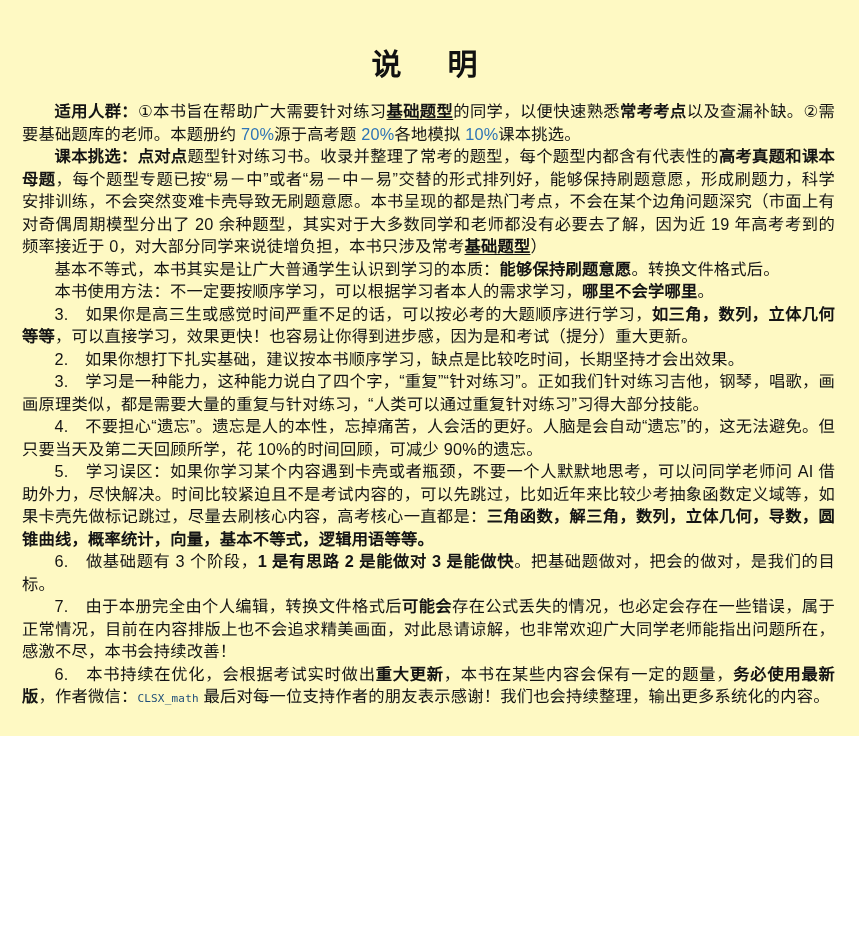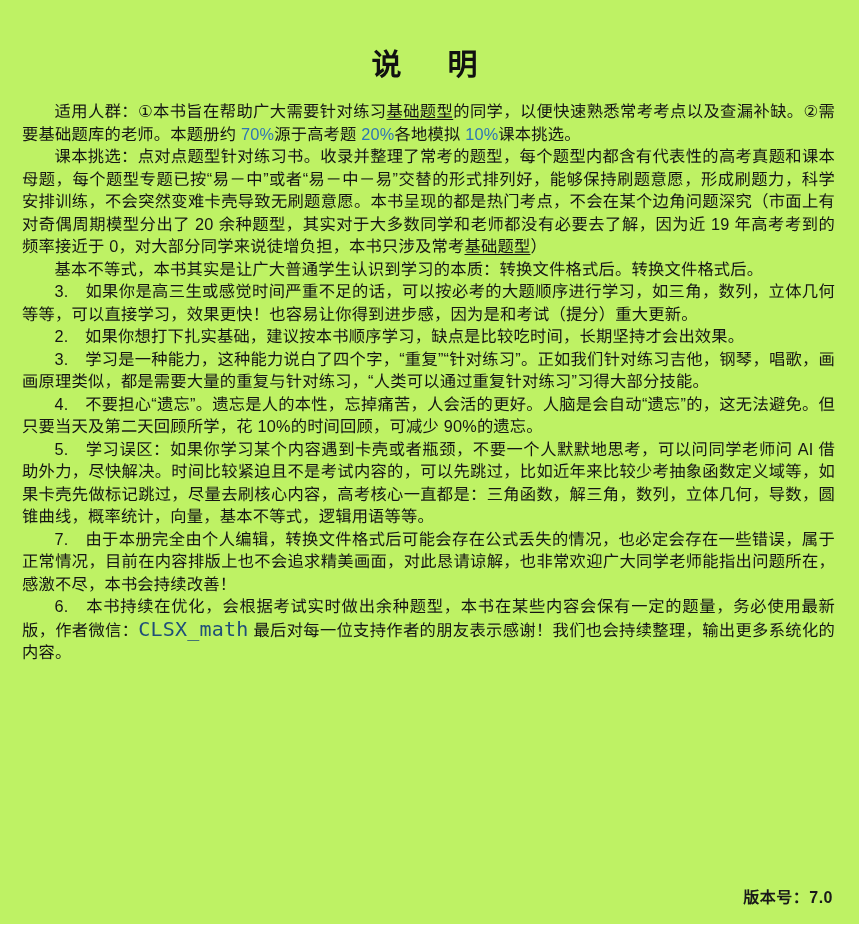--- a/index.html
+++ b/index.html
@@ -1,21 +1,21 @@
 <!DOCTYPE html>
 <html lang="zh-CN"><head>
 <meta charset="utf-8">
 <style>
   html, body { margin: 0; padding: 0; background: #ffffff; }
   .page {
     position: relative;
     width: 859px;
-    height: 924px;
+    height: 736px;
     margin: 0 auto;
-    background: #bef264;
+    background: #fef9c3;
     box-sizing: border-box;
     padding: 40px 24px 0 22px;
     font-family: "Liberation Sans", "DejaVu Sans", sans-serif;
     color: #141414;
     overflow: hidden;
   }
   .doc-title {
     margin: 0 0 16px 0;
     text-align: center;
     font-size: 30px;
@@ -27,44 +27,46 @@
   .para {
     margin: 0;
     font-size: 16.3px;
     line-height: 22.5px;
     text-align: justify;
     text-indent: 2em;
     letter-spacing: 0.2px;
     word-break: break-all;
   }
   .para span { white-space: pre-wrap; }
-  .b { font-weight: 400; }
+  .b { font-weight: 700; }
   .u { text-decoration: underline; text-underline-offset: 2px; }
-  .mono { font-family: "DejaVu Sans Mono", monospace; font-size: 20px; }
+  .mono { font-family: "DejaVu Sans Mono", monospace; font-size: 11px; }
   .version {
     position: absolute;
     top: 884px;
     right: 26px;
     font-size: 16px;
     font-weight: 700;
     color: #1a1a1a;
     letter-spacing: 0.5px;
   }
 </style>
 </head>
 <body>
 
 <div class="page">
   <h1 class="doc-title">说　明</h1>
   <div class="doc-body">
       <p class="para"><span class="b">适用人群：</span><span>①本书旨在帮助广大需要针对练习</span><span class="b u">基础题型</span><span>的同学，以便快速熟悉</span><span class="b">常考考点</span><span>以及查漏补缺。②需要基础题库的老师。本题册约 </span><span style="color: rgb(46, 117, 182);">70%</span><span>源于高考题 </span><span style="color: rgb(46, 117, 182);">20%</span><span>各地模拟 </span><span style="color: rgb(46, 117, 182);">10%</span><span>课本挑选。</span></p>
       <p class="para"><span class="b">课本挑选：点对点</span><span>题型针对练习书。收录并整理了常考的题型，每个题型内都含有代表性的</span><span class="b">高考真题和课本母题</span><span>，每个题型专题已按“易－中”或者“易－中－易”交替的形式排列好，能够保持刷题意愿，形成刷题力，科学安排训练，不会突然变难卡壳导致无刷题意愿。本书呈现的都是热门考点，不会在某个边角问题深究（市面上有对奇偶周期模型分出了 20 余种题型，其实对于大多数同学和老师都没有必要去了解，因为近 19 年高考考到的频率接近于 0，对大部分同学来说徒增负担，本书只涉及常考</span><span class="b u">基础题型</span><span>）</span></p>
-      <p class="para"><span>基本不等式，本书其实是让广大普通学生认识到学习的本质：</span><span class="b">转换文件格式后</span><span>。转换文件格式后。</span></p>
+      <p class="para"><span>基本不等式，本书其实是让广大普通学生认识到学习的本质：</span><span class="b">能够保持刷题意愿</span><span>。转换文件格式后。</span></p>
+      <p class="para"><span>本书使用方法：不一定要按顺序学习，可以根据学习者本人的需求学习，</span><span class="b">哪里不会学哪里</span><span>。</span></p>
       <p class="para"><span>3.　如果你是高三生或感觉时间严重不足的话，可以按必考的大题顺序进行学习，</span><span class="b">如三角，数列，立体几何等等</span><span>，可以直接学习，效果更快！也容易让你得到进步感，因为是和考试（提分）重大更新。</span></p>
       <p class="para"><span>2.　如果你想打下扎实基础，建议按本书顺序学习，缺点是比较吃时间，长期坚持才会出效果。</span></p>
       <p class="para"><span>3.　学习是一种能力，这种能力说白了四个字，“重复”“针对练习”。正如我们针对练习吉他，钢琴，唱歌，画画原理类似，都是需要大量的重复与针对练习，“人类可以通过重复针对练习”习得大部分技能。</span></p>
       <p class="para"><span>4.　不要担心“遗忘”。遗忘是人的本性，忘掉痛苦，人会活的更好。人脑是会自动“遗忘”的，这无法避免。但只要当天及第二天回顾所学，花 10%的时间回顾，可减少 90%的遗忘。</span></p>
       <p class="para"><span>5.　学习误区：如果你学习某个内容遇到卡壳或者瓶颈，不要一个人默默地思考，可以问同学老师问 AI 借助外力，尽快解决。时间比较紧迫且不是考试内容的，可以先跳过，比如近年来比较少考抽象函数定义域等，如果卡壳先做标记跳过，尽量去刷核心内容，高考核心一直都是：</span><span class="b">三角函数，解三角，数列，立体几何，导数，圆锥曲线，概率统计，向量，基本不等式，逻辑用语等等。</span></p>
+      <p class="para"><span>6.　做基础题有 3 个阶段，</span><span class="b">1 是有思路 2 是能做对 3 是能做快</span><span>。把基础题做对，把会的做对，是我们的目标。</span></p>
       <p class="para"><span>7.　由于本册完全由个人编辑，转换文件格式后</span><span class="b">可能会</span><span>存在公式丢失的情况，也必定会存在一些错误，属于正常情况，目前在内容排版上也不会追求精美画面，对此恳请谅解，也非常欢迎广大同学老师能指出问题所在，感激不尽，本书会持续改善！</span></p>
-      <p class="para"><span>6.　本书持续在优化，会根据考试实时做出</span><span class="b">余种题型</span><span>，本书在某些内容会保有一定的题量，</span><span class="b">务必使用最新版</span><span>，作者微信：</span><span class="mono" style="color: rgb(31, 78, 121);">CLSX_math</span><span> 最后对每一位支持作者的朋友表示感谢！我们也会持续整理，输出更多系统化的内容。</span></p>
+      <p class="para"><span>6.　本书持续在优化，会根据考试实时做出</span><span class="b">重大更新</span><span>，本书在某些内容会保有一定的题量，</span><span class="b">务必使用最新版</span><span>，作者微信：</span><span class="mono" style="color: rgb(31, 78, 121);">CLSX_math</span><span> 最后对每一位支持作者的朋友表示感谢！我们也会持续整理，输出更多系统化的内容。</span></p>
     </div>
   <div class="version">版本号：7.0</div>
 </div>
 
 </body></html>

